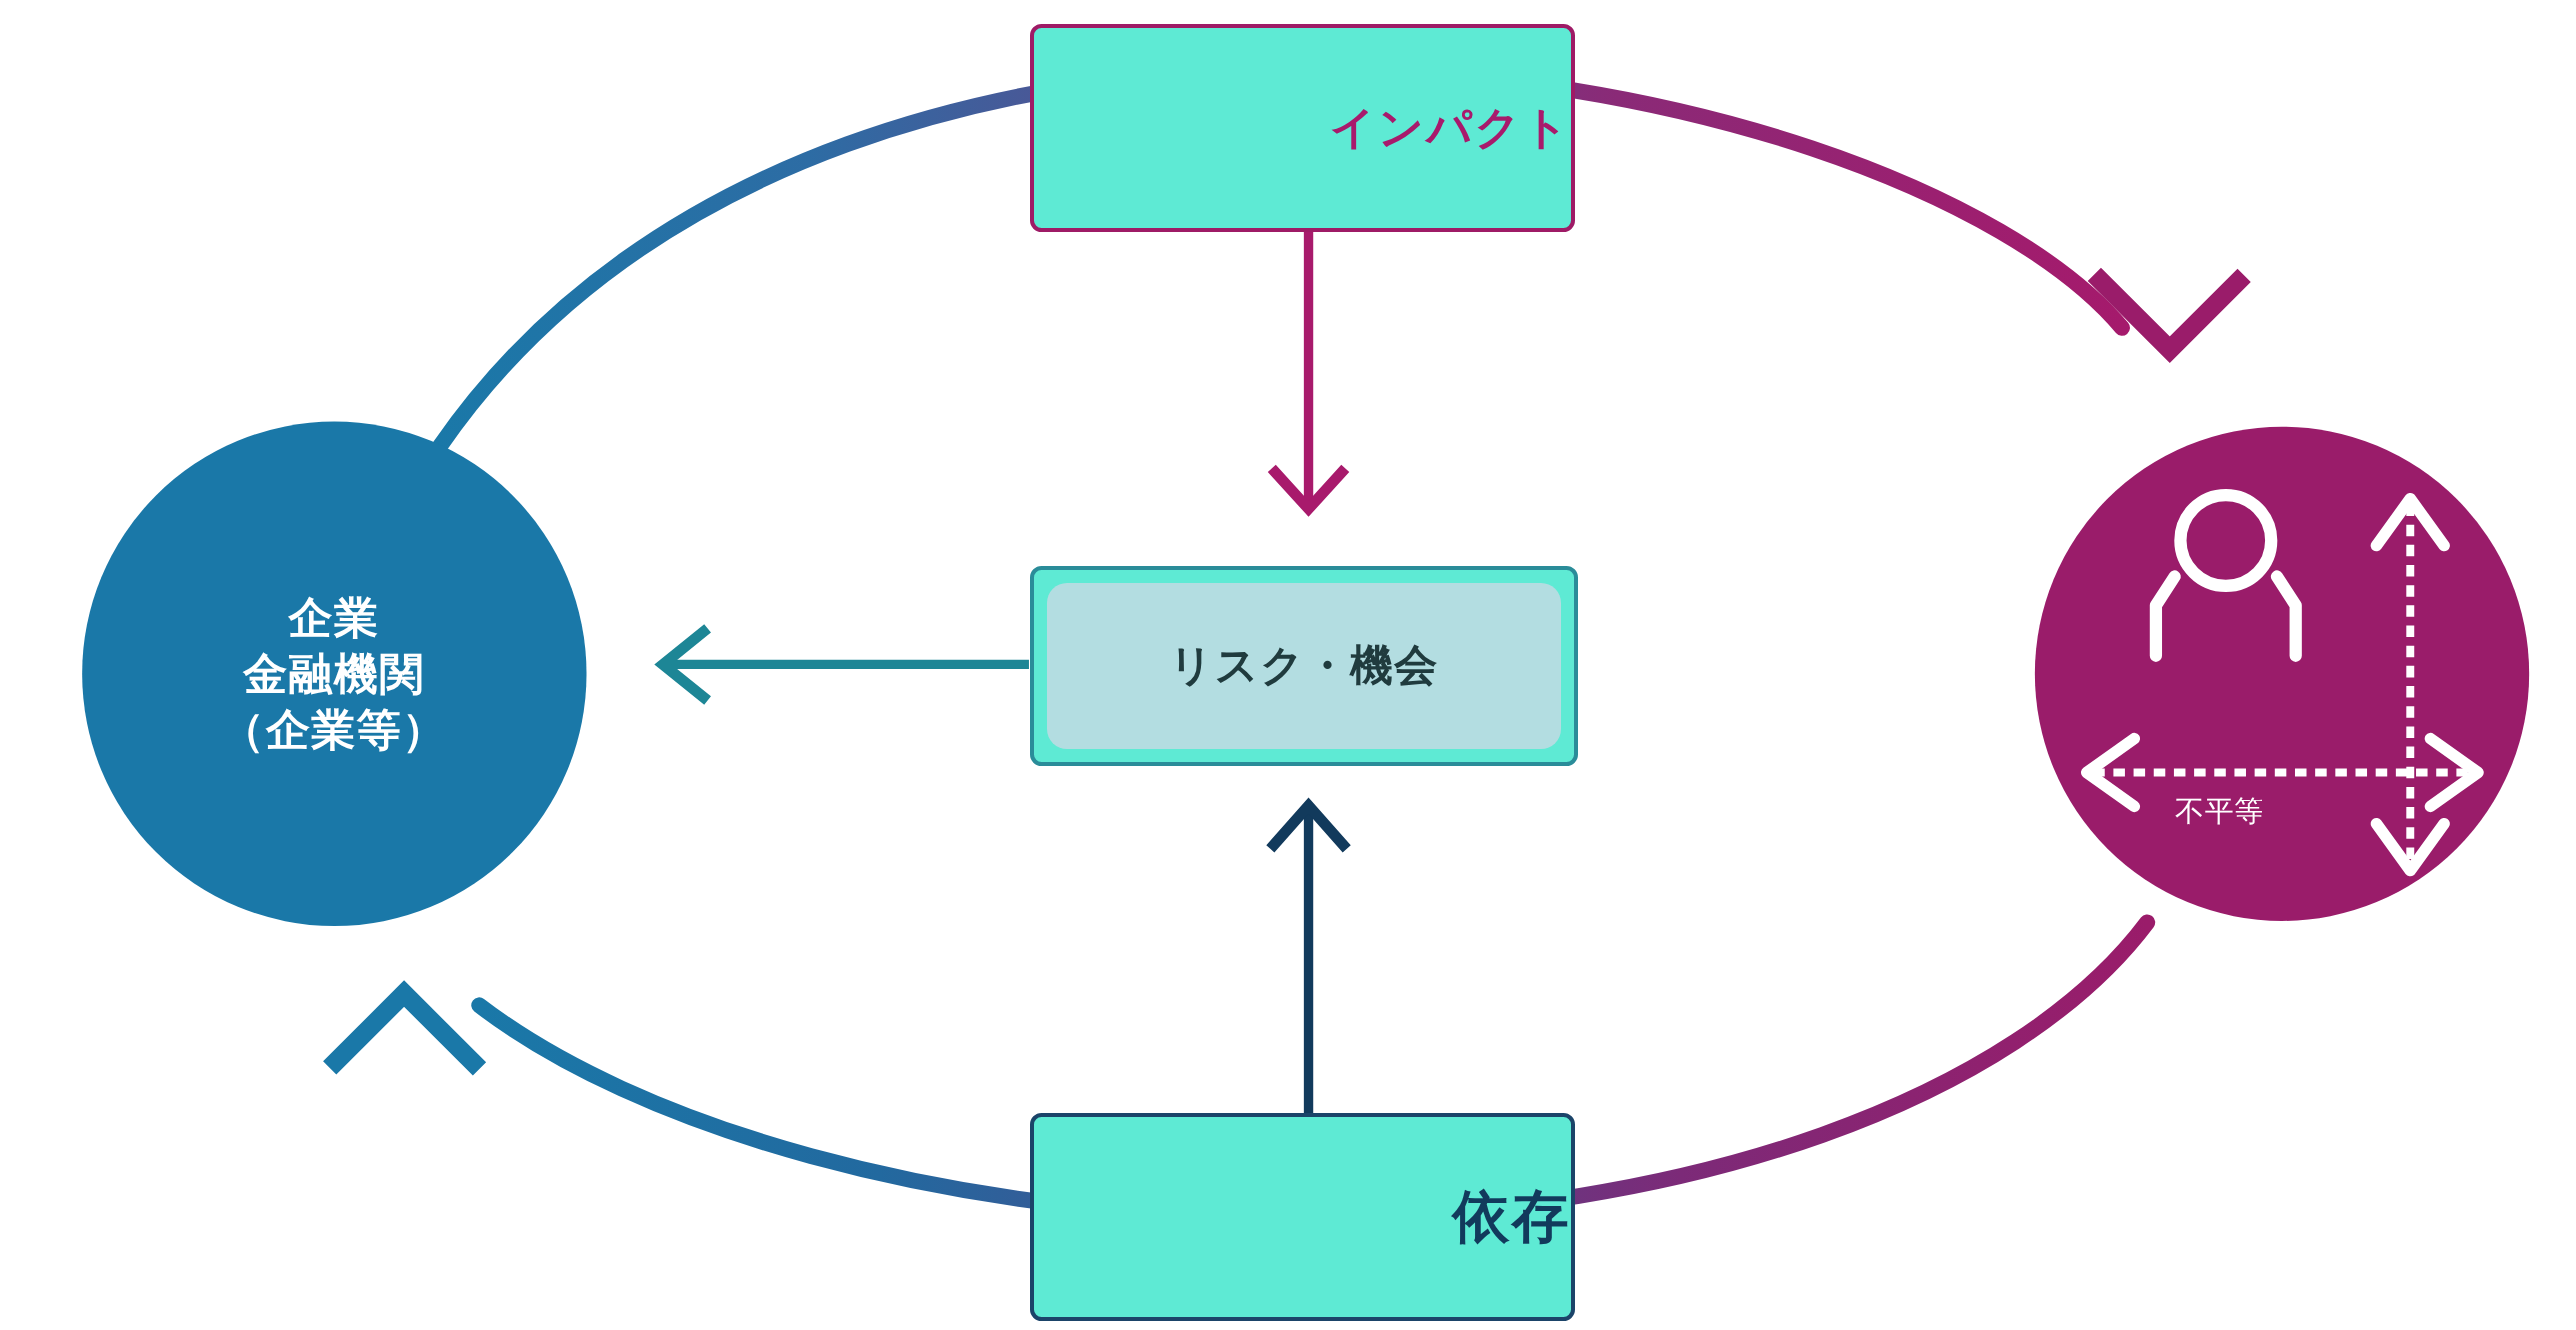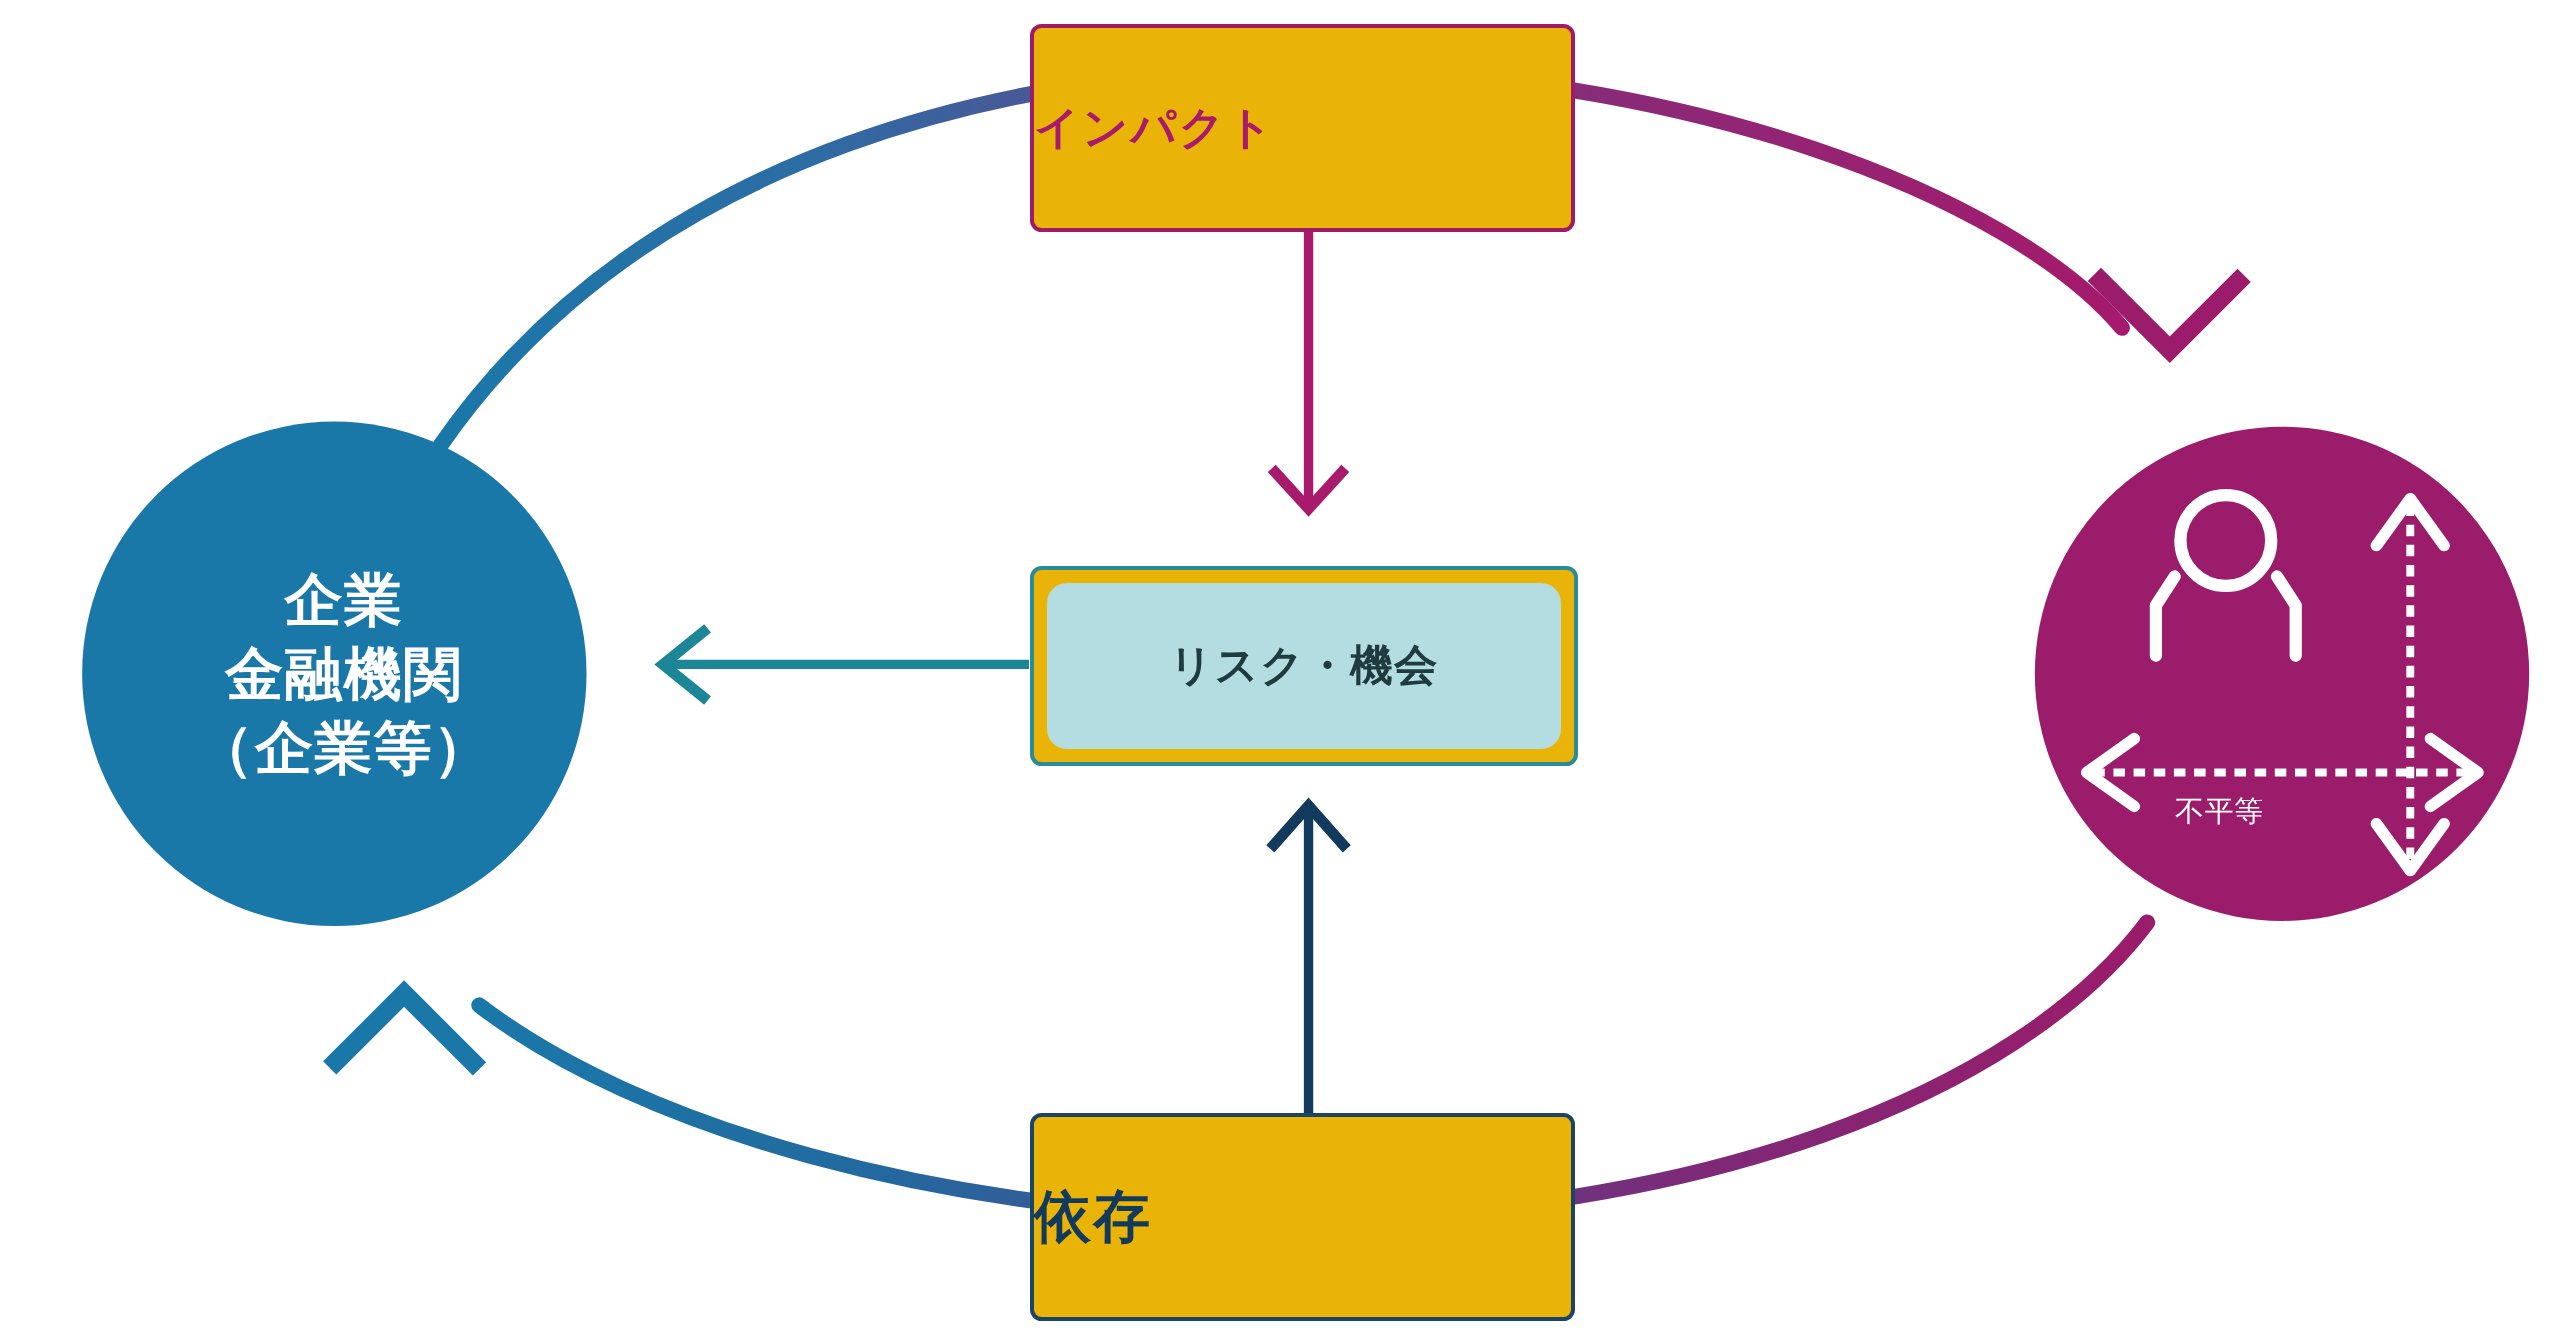--- a/index.html
+++ b/index.html
@@ -15,41 +15,41 @@
     position:absolute;
     display:flex;align-items:center;justify-content:center;
     text-align:center;
     white-space:pre-line;
     pointer-events:none;
     user-select:none;
   }
 
   
   #left-circle-label{
-    left:92px;top:422px;width:504px;height:504px;
-    color:#ffffff;font-size:58px;line-height:1.28;font-weight:700;
+    left:82px;top:422px;width:504px;height:504px;
+    color:#ffffff;font-size:44px;line-height:1.28;font-weight:700;
     letter-spacing:1.4px;
   }
 
   
   #right-people-label{
     left:2068px;top:555px;width:303px;height:58px;
     color:#ffffff;font-size:42px;font-weight:400;letter-spacing:1.4px;
   }
   #right-inequality-label{
     left:2090px;top:789px;width:259px;height:45px;
     color:#ffffff;font-size:29px;font-weight:400;letter-spacing:0.7px;font-family:Liberation Mono, monospace;
   }
 
   
   .box{
     position:absolute;
     box-sizing:border-box;
-    display:flex;align-items:center;justify-content:flex-start;
-    background:#eab308;
+    display:flex;align-items:center;justify-content:flex-end;
+    background:#5eead4;
     user-select:none;
   }
   #impact-box{
     left:1030px;top:24px;width:545px;height:208px;
     border:4.3px solid #9e1b66;border-radius:11.5px;
   }
   #impact-box .box-text{color:#a81a6c;font-size:45px;font-weight:700;letter-spacing:2.2px;}
 
   #risk-box{
     left:1030px;top:566px;width:548px;height:200px;

